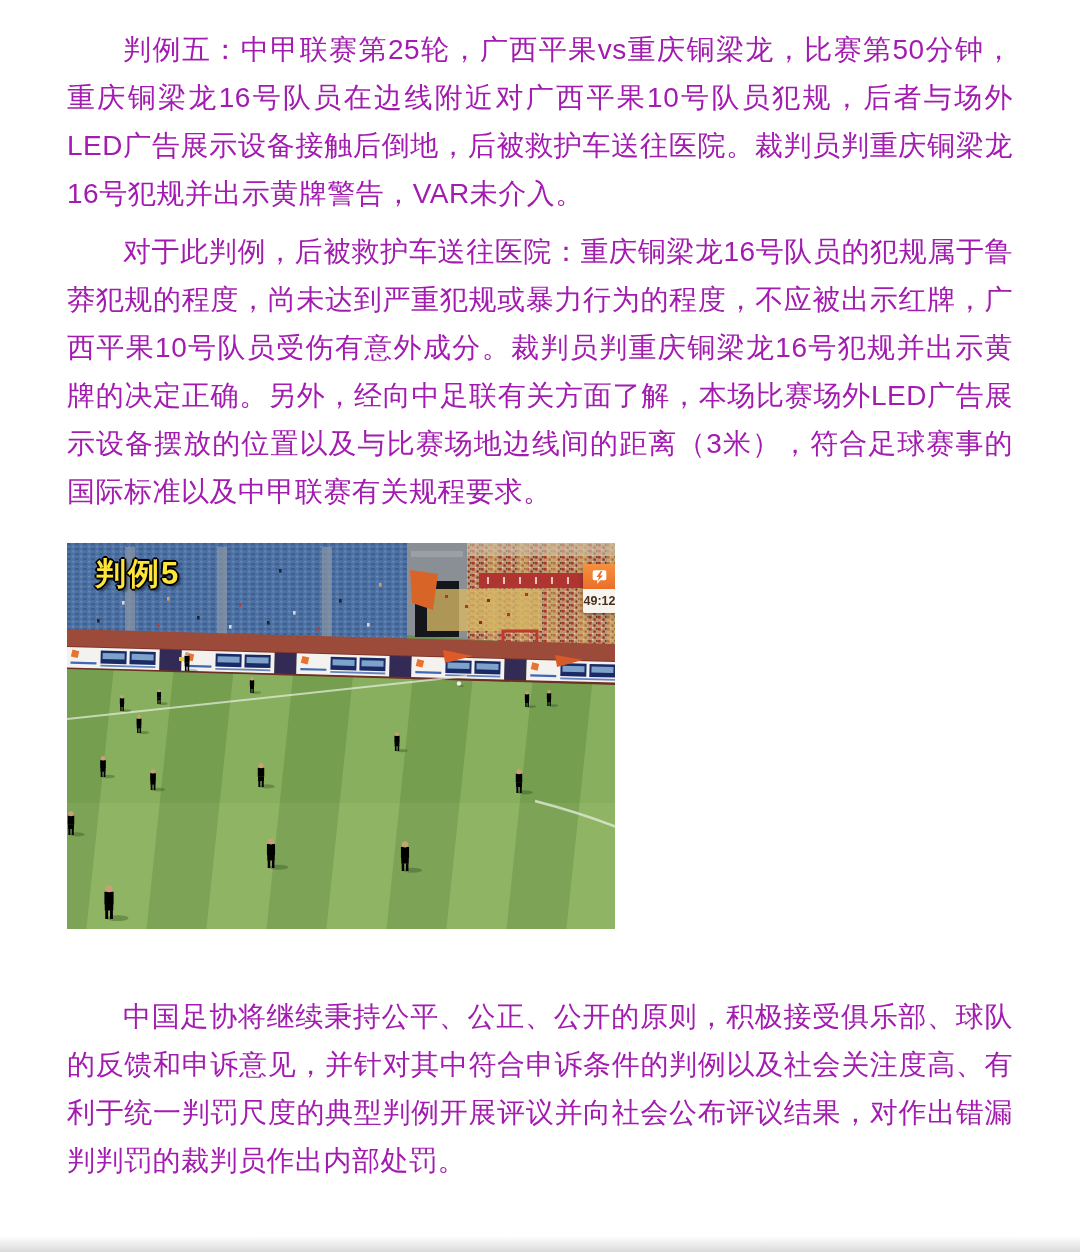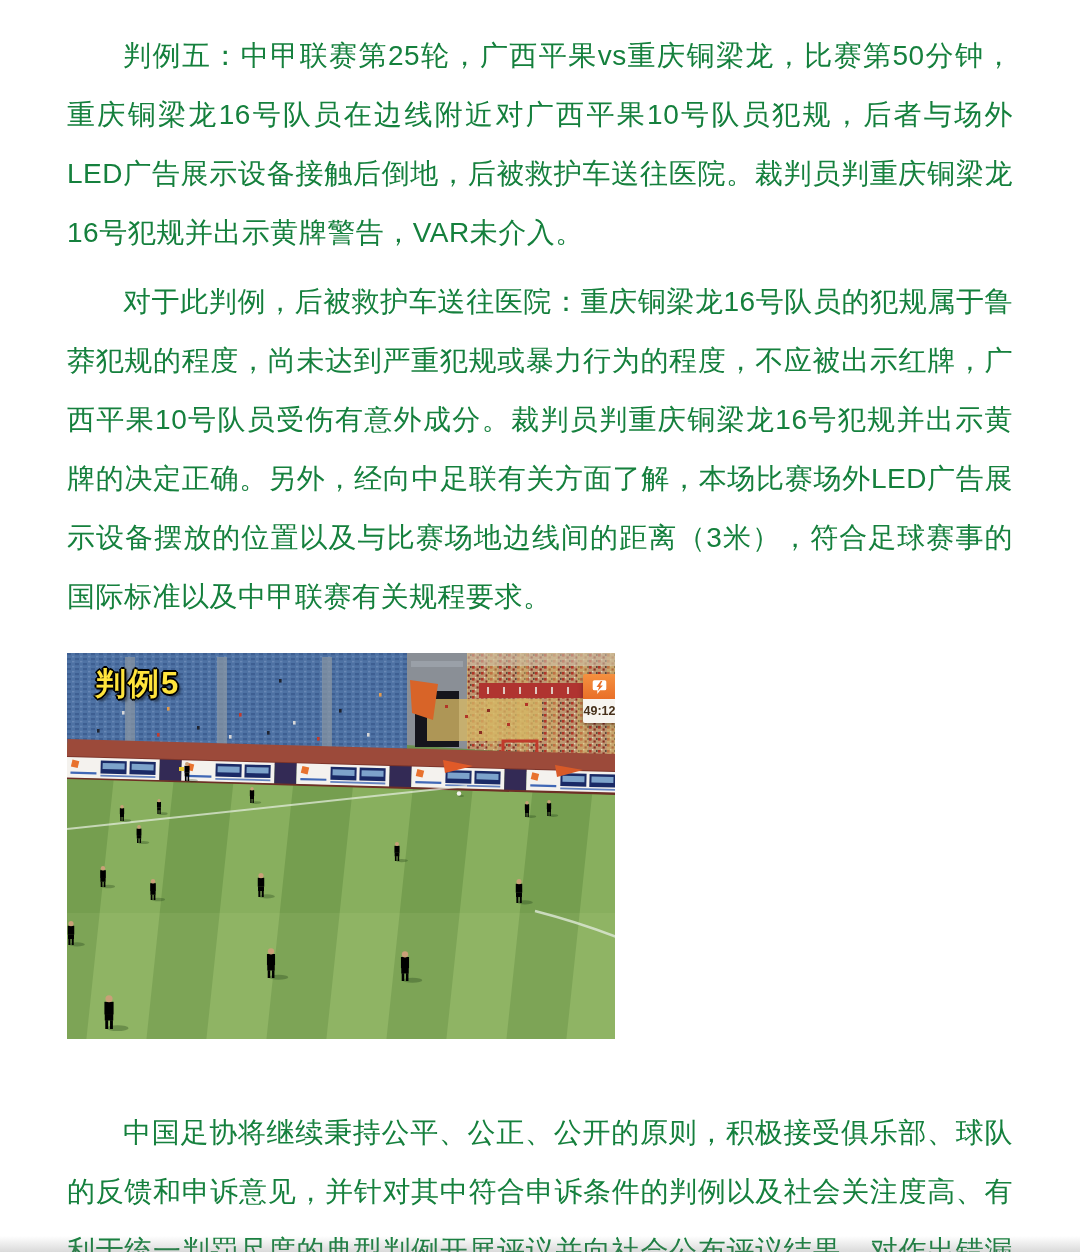--- a/index.html
+++ b/index.html
@@ -4,21 +4,21 @@
 <style>
   html,body{margin:0;padding:0;}
   body{
     width:1080px;height:1252px;overflow:hidden;background:#fff;
     font-family:"Liberation Sans","DejaVu Sans",sans-serif;
     position:relative;
   }
   .article{padding:26px 67px 0 67px;}
   p.para{
     margin:0 0 10px 0;
-    font-size:28px;line-height:59px;color:#15803d;
+    font-size:28px;line-height:48px;color:#a21caf;
     text-align:justify;text-indent:2em;letter-spacing:.5px;
   }
   .figure{
     position:relative;width:548px;height:386px;
     margin:27px 0 64px 0;overflow:hidden;background:#6b8f4e;
   }
   .figure svg{display:block;}
   .case-label{
     position:absolute;left:28px;top:10px;
     font-size:31px;font-weight:700;color:#ffe43c;letter-spacing:2px;

